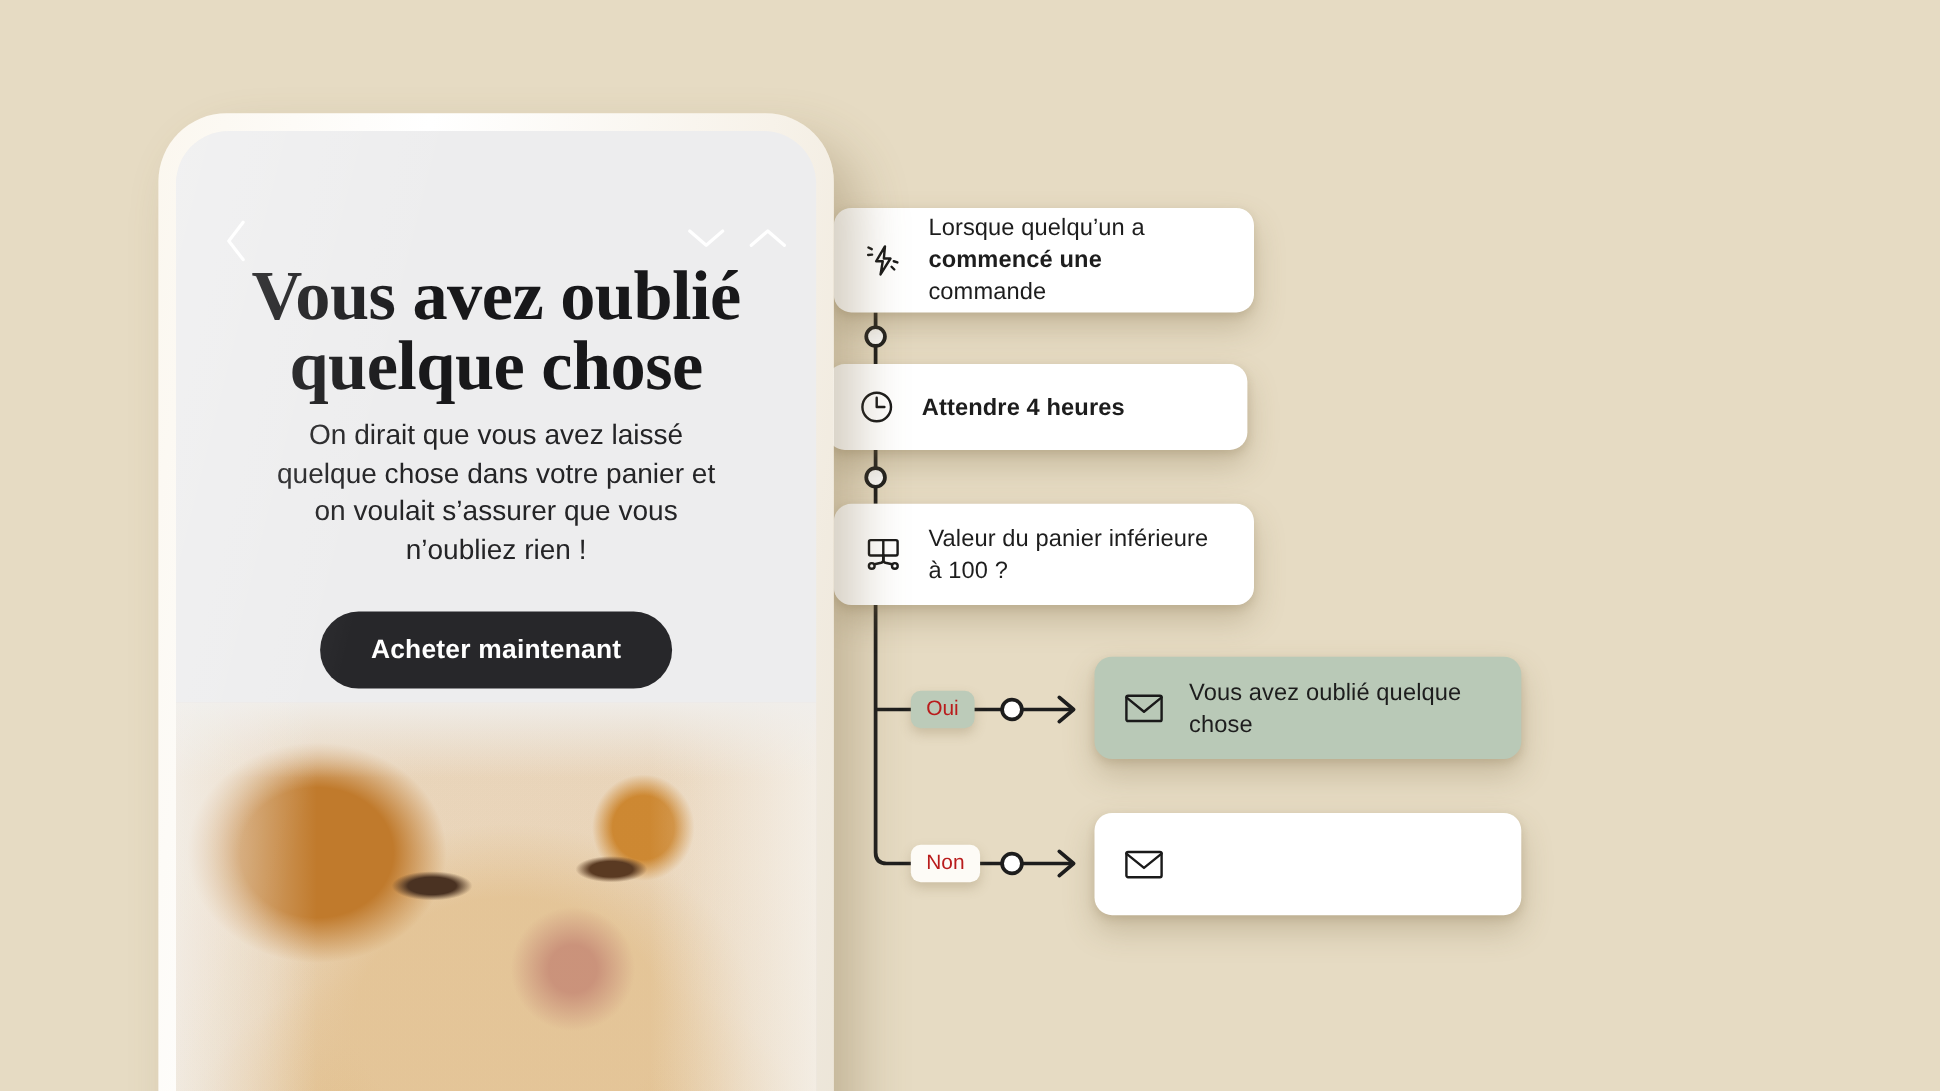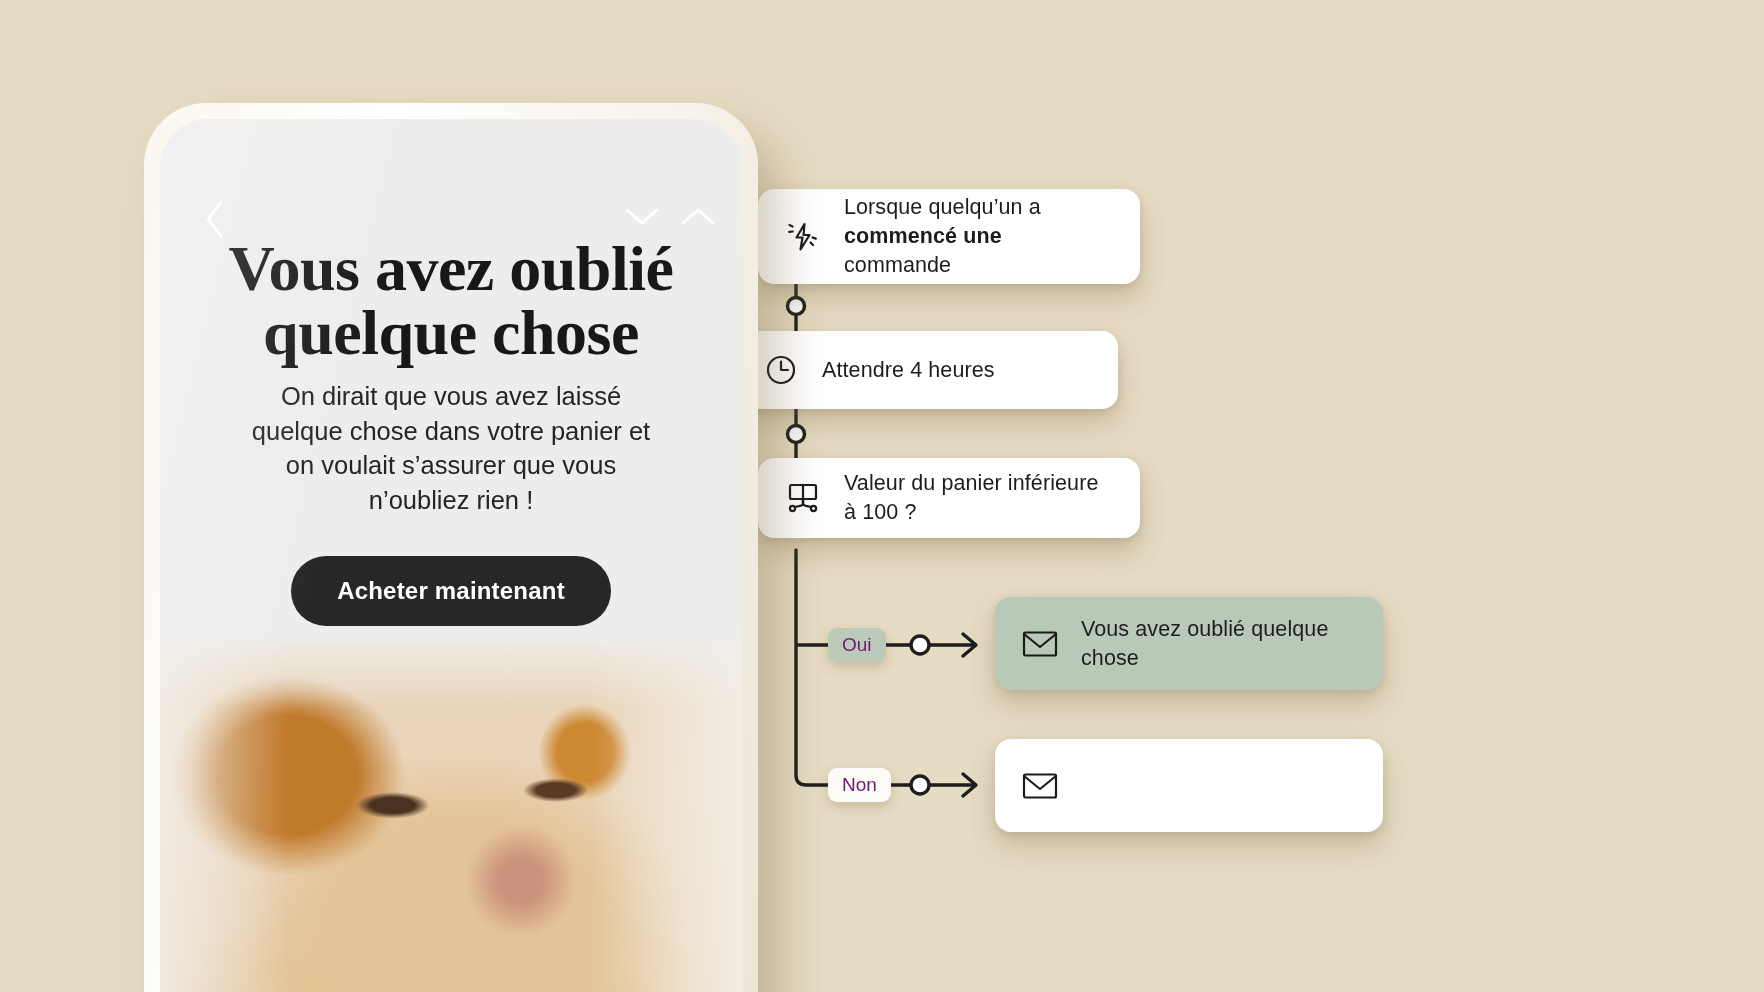--- a/index.html
+++ b/index.html
@@ -55,37 +55,37 @@
   .card .ico svg { display: block; }
   .card .txt {
     font-size: 21.5px;
     line-height: 1.34;
     color: #1d1d1d;
     letter-spacing: 0.1px;
   }
   .card .txt b { font-weight: 700; }
 
   .card-trigger { left: 758px; top: 189px;  width: 382px; height: 95px; }
-  .card-wait    { left: 736px; top: 331px;  width: 382px; height: 78px; }
-  .card-cond    { left: 758px; top: 458px;  width: 382px; height: 80px; }
+  .card-wait    { left: 752px; top: 331px;  width: 382px; height: 78px; font-weight: bold; }
+  .card-cond    { left: 758px; top: 458px;  width: 382px; height: 92px; }
   .card-email-a { left: 995px; top: 597px;  width: 388px; height: 93px;
                   background: #b9c9b7; }
   .card-email-b { left: 995px; top: 739px;  width: 388px; height: 93px; }
 
   
   .pill {
     position: absolute;
     height: 34px;
     border-radius: 9px;
     display: flex;
     align-items: center;
     justify-content: center;
     padding: 0 14px;
     font-size: 19px;
-    color: #701a75;
+    color: #b91c1c;
     box-shadow: 0 5px 11px rgba(120,100,60,0.25);
     box-sizing: border-box;
   }
   .pill-oui { left: 828px; top: 628px; background: #bccbb9; }
   .pill-non { left: 828px; top: 768px; background: #fdfbf6; text-align: center; }
 
   
   .phone {
     position: absolute;
     left: 144px;

